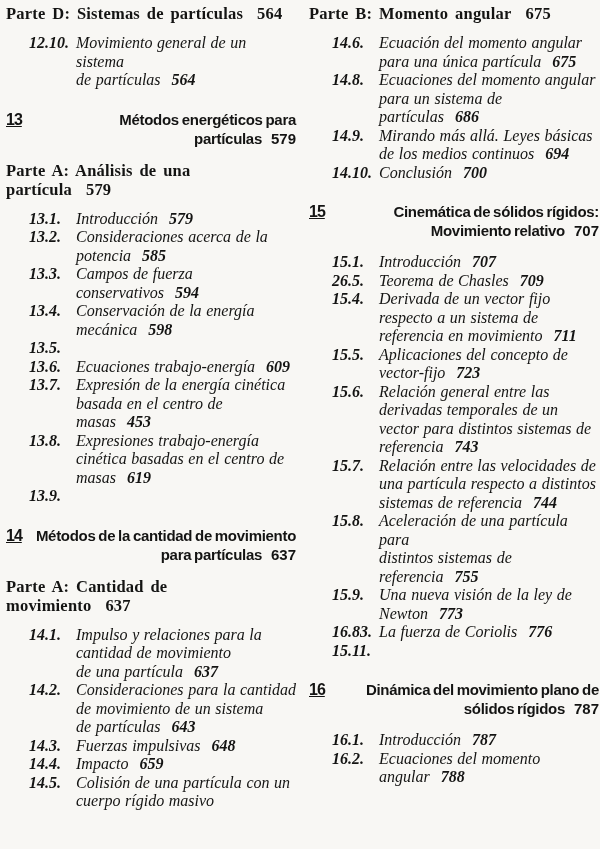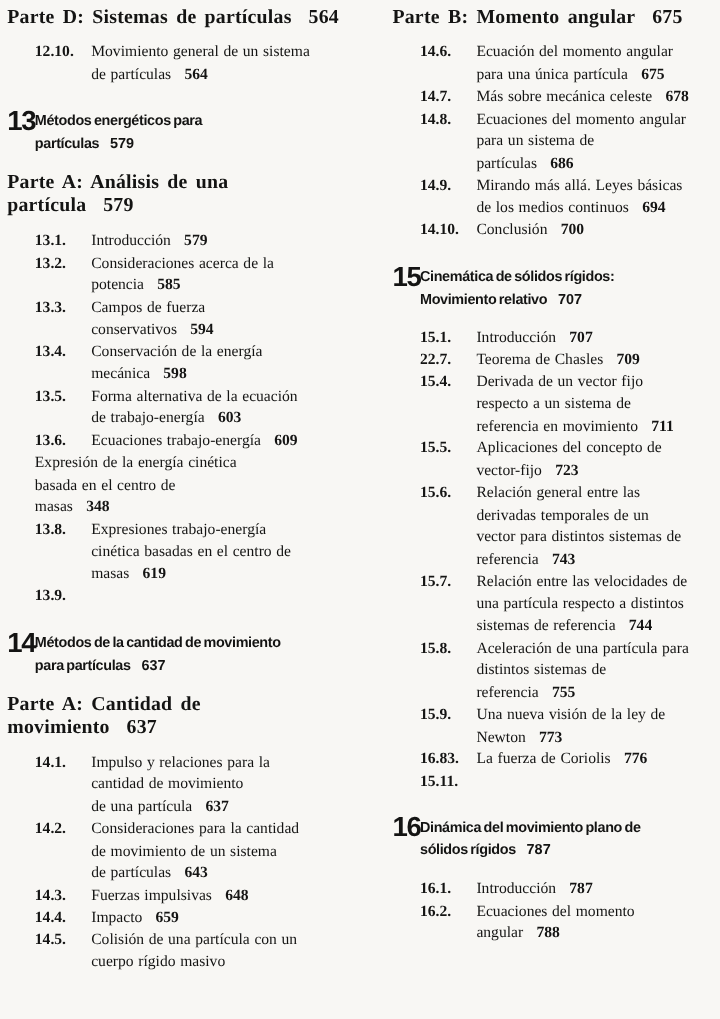--- a/index.html
+++ b/index.html
@@ -6,21 +6,21 @@
   body {
     width: 600px; height: 849px;
     background: #f8f7f4;
     overflow: hidden;
   }
   .page {
     box-sizing: border-box;
     width: 600px; height: 849px;
     padding: 4px 2px 0 6px;
     display: flex;
-    gap: 31px;
+    gap: 13px;
     font-family: "Liberation Serif", serif;
     color: #141413;
   }
   .col { width: 290px; flex: none; }
 
   
   .part {
     font-size: 16.5px;
     font-weight: bold;
     line-height: 19px;
@@ -32,41 +32,44 @@
 
   
   .chapter {
     display: flex;
     margin: 20px 0 13px 0;
     font-family: "Liberation Sans", sans-serif;
     font-weight: bold;
   }
   .ch-num {
     width: 23px; flex: none;
-    font-size: 23px;
+    font-size: 16px;
     line-height: 19px;
     letter-spacing: -1px;
+    text-decoration: underline;
   }
   .ch-body {
     flex: 1;
-    font-size: 12px;
+    font-size: 15px;
     line-height: 19px;
     letter-spacing: -0.3px;
     word-spacing: -1px;
     white-space: pre-line;
+    text-align: right;
   }
   .ch-body .pg { margin-left: 9px; letter-spacing: 0; }
 
   
   .entry {
     display: flex;
     padding-left: 23px;
-    font-size: 13px;
+    font-size: 16px;
     line-height: 18.5px;
     word-spacing: 0.6px;
+    font-style: italic;
   }
   .num { width: 47px; flex: none; font-weight: bold; }
   .txt { flex: 1; white-space: pre-line; }
   .pg  { font-weight: bold; margin-left: 11px; }
   .part .pg { margin-left: 14px; }
 </style>
 </head>
 <body>
 
 <div class="page">
@@ -97,31 +100,30 @@
     <span class="txt"><span>Campos de fuerza
 conservativos</span><span class="pg">594</span></span>
   </div>
       <div class="entry">
     <span class="num">13.4.</span>
     <span class="txt"><span>Conservación de la energía
 mecánica</span><span class="pg">598</span></span>
   </div>
       <div class="entry">
     <span class="num">13.5.</span>
-    <span class="txt"><span>Forma alternativa de la ecuación
-de trabajo-energía</span><span class="pg">603</span></span>
   </div>
       <div class="entry">
     <span class="num">13.6.</span>
     <span class="txt"><span>Ecuaciones trabajo-energía</span><span class="pg">609</span></span>
   </div>
       <div class="entry">
+    <span class="num">13.7.</span>
     <span class="txt"><span>Expresión de la energía cinética
 basada en el centro de
-masas</span><span class="pg">348</span></span>
+masas</span><span class="pg">453</span></span>
   </div>
       <div class="entry">
     <span class="num">13.8.</span>
     <span class="txt"><span>Expresiones trabajo-energía
 cinética basadas en el centro de
 masas</span><span class="pg">619</span></span>
   </div>
       <div class="entry">
     <span class="num">13.9.</span>
   </div>
@@ -158,24 +160,20 @@
   </div>
     </div>
   <div class="col" id="col-1">
       <div class="part"><span>Parte B: Momento angular</span><span class="pg">675</span></div>
       <div class="entry">
     <span class="num">14.6.</span>
     <span class="txt"><span>Ecuación del momento angular
 para una única partícula</span><span class="pg">675</span></span>
   </div>
       <div class="entry">
-    <span class="num">14.7.</span>
-    <span class="txt"><span>Más sobre mecánica celeste</span><span class="pg">678</span></span>
-  </div>
-      <div class="entry">
     <span class="num">14.8.</span>
     <span class="txt"><span>Ecuaciones del momento angular
 para un sistema de
 partículas</span><span class="pg">686</span></span>
   </div>
       <div class="entry">
     <span class="num">14.9.</span>
     <span class="txt"><span>Mirando más allá. Leyes básicas
 de los medios continuos</span><span class="pg">694</span></span>
   </div>
@@ -186,21 +184,21 @@
       <div class="chapter">
     <span class="ch-num">15</span>
     <span class="ch-body"><span>Cinemática de sólidos rígidos:
 Movimiento relativo</span><span class="pg">707</span></span>
   </div>
       <div class="entry">
     <span class="num">15.1.</span>
     <span class="txt"><span>Introducción</span><span class="pg">707</span></span>
   </div>
       <div class="entry">
-    <span class="num">22.7.</span>
+    <span class="num">26.5.</span>
     <span class="txt"><span>Teorema de Chasles</span><span class="pg">709</span></span>
   </div>
       <div class="entry">
     <span class="num">15.4.</span>
     <span class="txt"><span>Derivada de un vector fijo
 respecto a un sistema de
 referencia en movimiento</span><span class="pg">711</span></span>
   </div>
       <div class="entry">
     <span class="num">15.5.</span>

